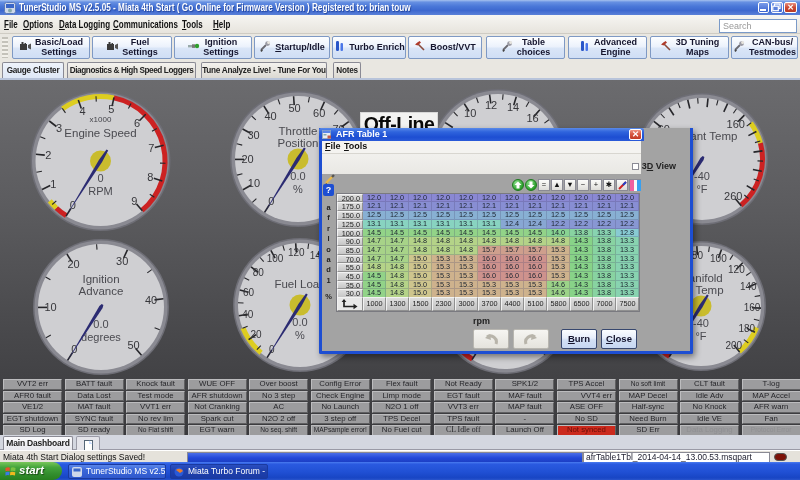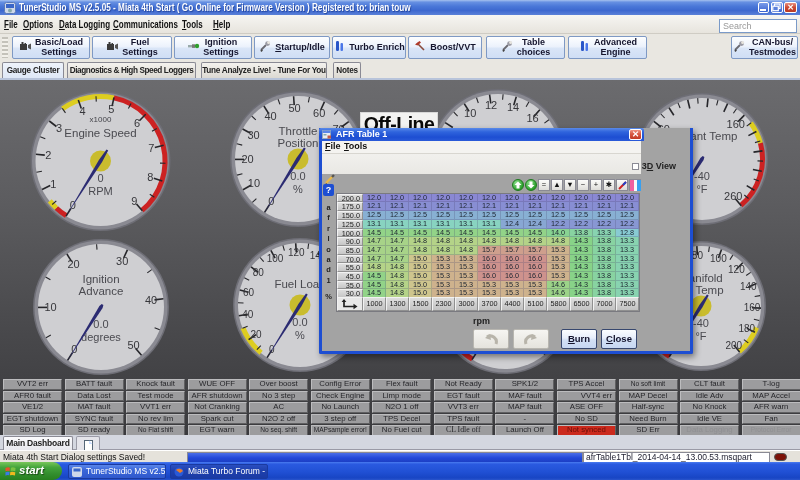--- a/index.html
+++ b/index.html
@@ -171,20 +171,27 @@
           <path d="M2 10 l1.2 1.2" stroke="#444" stroke-width="2"></path>
         </svg></span>
       <span class="tlab">Table<br>choices</span>
     </div>
 <div class="tbtn" style="left:568px;width:79px">
       <span class="tic"><svg width="13" height="12" viewBox="0 0 13 12">
           <rect x="3" y="1" width="3" height="10" rx="1.2" fill="#2a56c8"></rect>
           <rect x="7.5" y="3" width="2.5" height="8" rx="1" fill="#4a76e8"></rect>
         </svg></span>
       <span class="tlab">Advanced<br>Engine</span>
+    </div>
+<div class="tbtn" style="left:650px;width:79px">
+      <span class="tic"><svg width="13" height="12" viewBox="0 0 13 12">
+          <path d="M3 3 L10 10" stroke="#8a4a3a" stroke-width="1.6"></path>
+          <path d="M1 4.5 L5.5 1 L7 2.5 L3.5 5.5 Z" fill="#b03a2a"></path>
+        </svg></span>
+      <span class="tlab">3D Tuning<br>Maps</span>
     </div>
 <div class="tbtn" style="left:731px;width:67px">
       <span class="tic"><svg width="13" height="12" viewBox="0 0 13 12">
           <path d="M2 10 L7 5" stroke="#6a6a72" stroke-width="1.8"></path>
           <circle cx="8.6" cy="3.6" r="2.4" fill="#9a9aa4"></circle>
           <circle cx="9.6" cy="2.6" r="1.5" fill="#e8e6e0"></circle>
           <path d="M2 10 l1.2 1.2" stroke="#444" stroke-width="2"></path>
         </svg></span>
       <span class="tlab">CAN-bus/<br>Testmodes</span>
     </div>

